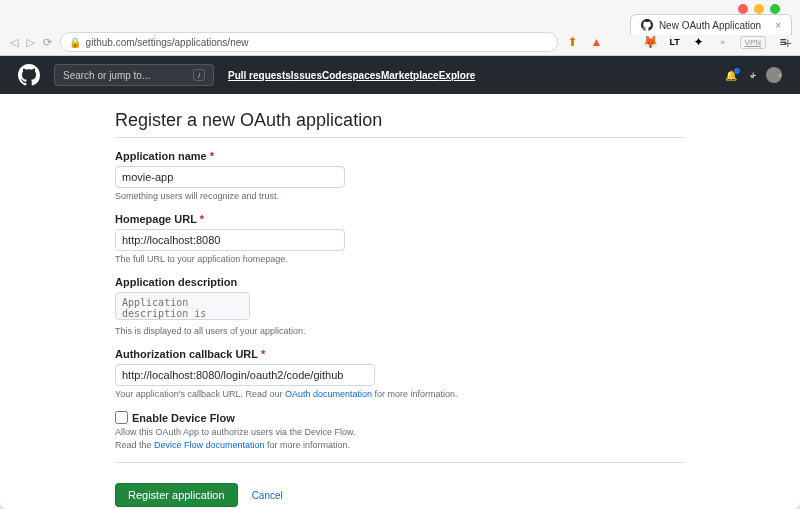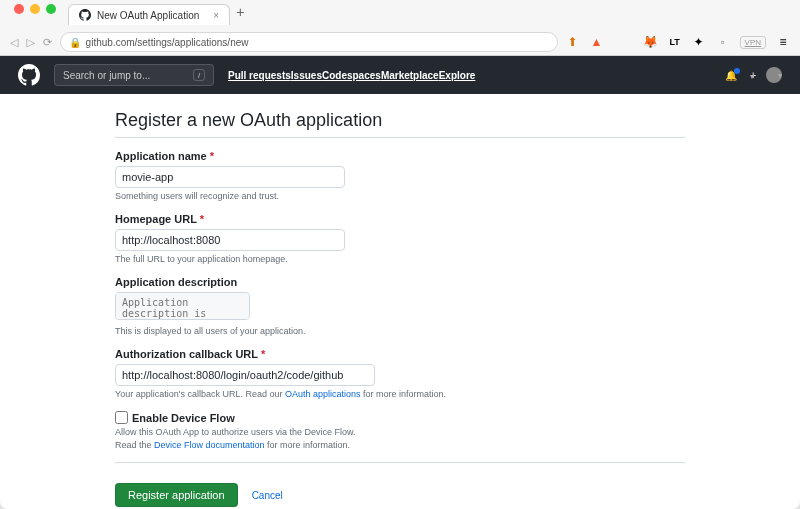--- a/index.html
+++ b/index.html
@@ -1,20 +1,20 @@
 <!DOCTYPE html>
 <html><head>
 <meta charset="utf-8">
 <style>
 * { margin: 0; padding: 0; box-sizing: border-box; }
 body { font-family: -apple-system, BlinkMacSystemFont, "Segoe UI", Helvetica, Arial, sans-serif; font-size: 12px; background: #fff; width: 800px; height: 509px; overflow: hidden; position: relative; }
 
 
 .chrome { height: 56px; background: #f6f6f6; border-bottom: 1px solid #d0d0d0; border-radius: 8px 8px 0 0; }
-.tab-bar { display: flex; align-items: flex-start; height: 28px; padding: 4px 8px 0; }
+.tab-bar { display: flex; align-items: flex-end; height: 28px; padding: 4px 8px 0; flex-direction: column; }
 .traffic { display: flex; gap: 6px; margin-right: 12px; margin-left: 6px; }
 .dot { width: 10px; height: 10px; border-radius: 50%; }
 .red { background: #ff5f57; } .yellow { background: #febc2e; } .green { background: #28c840; }
 .tab { display: flex; align-items: center; gap: 6px; background: #fff; border: 1px solid #d0d0d0; border-bottom: none; border-radius: 6px 6px 0 0; padding: 4px 10px; font-size: 10px; color: #333; }
 .tab .x { color: #888; margin-left: 8px; }
 .plus { margin-left: 6px; color: #666; font-size: 14px; }
 .toolbar { display: flex; align-items: center; height: 28px; padding: 0 10px; gap: 8px; }
 .nav-btn { color: #999; font-size: 11px; }
 .addr { flex: 1; display: flex; align-items: center; background: #fff; border: 1px solid #d8d8d8; border-radius: 12px; height: 20px; padding: 0 8px; font-size: 10px; color: #555; }
 .addr .lock { margin-right: 4px; color: #777; }
@@ -137,21 +137,21 @@
   <div class="field">
     <label class="label">Application description</label>
     <textarea class="textarea" placeholder="Application description is optional" style=""></textarea>
     <div class="hint">This is displayed to all users of your application.</div>
   </div>
 
   <div class="field">
     <label class="label"><span>Authorization callback URL</span> <span class="req">*</span></label>
     <input class="input" style="width: 260px;" value="http://localhost:8080/login/oauth2/code/github">
     <div class="hint">
-      <span>Your application's callback URL. Read our </span><a>OAuth applications</a><span> for more information.</span>
+      <span>Your application's callback URL. Read our </span><a>OAuth documentation</a><span> for more information.</span>
     </div>
   </div>
 
   <div class="field">
     <div class="checkbox-row">
       <input type="checkbox" style="">
       <span>Enable Device Flow</span>
     </div>
     <div class="hint">Allow this OAuth App to authorize users via the Device Flow.</div>
     <div class="hint">

